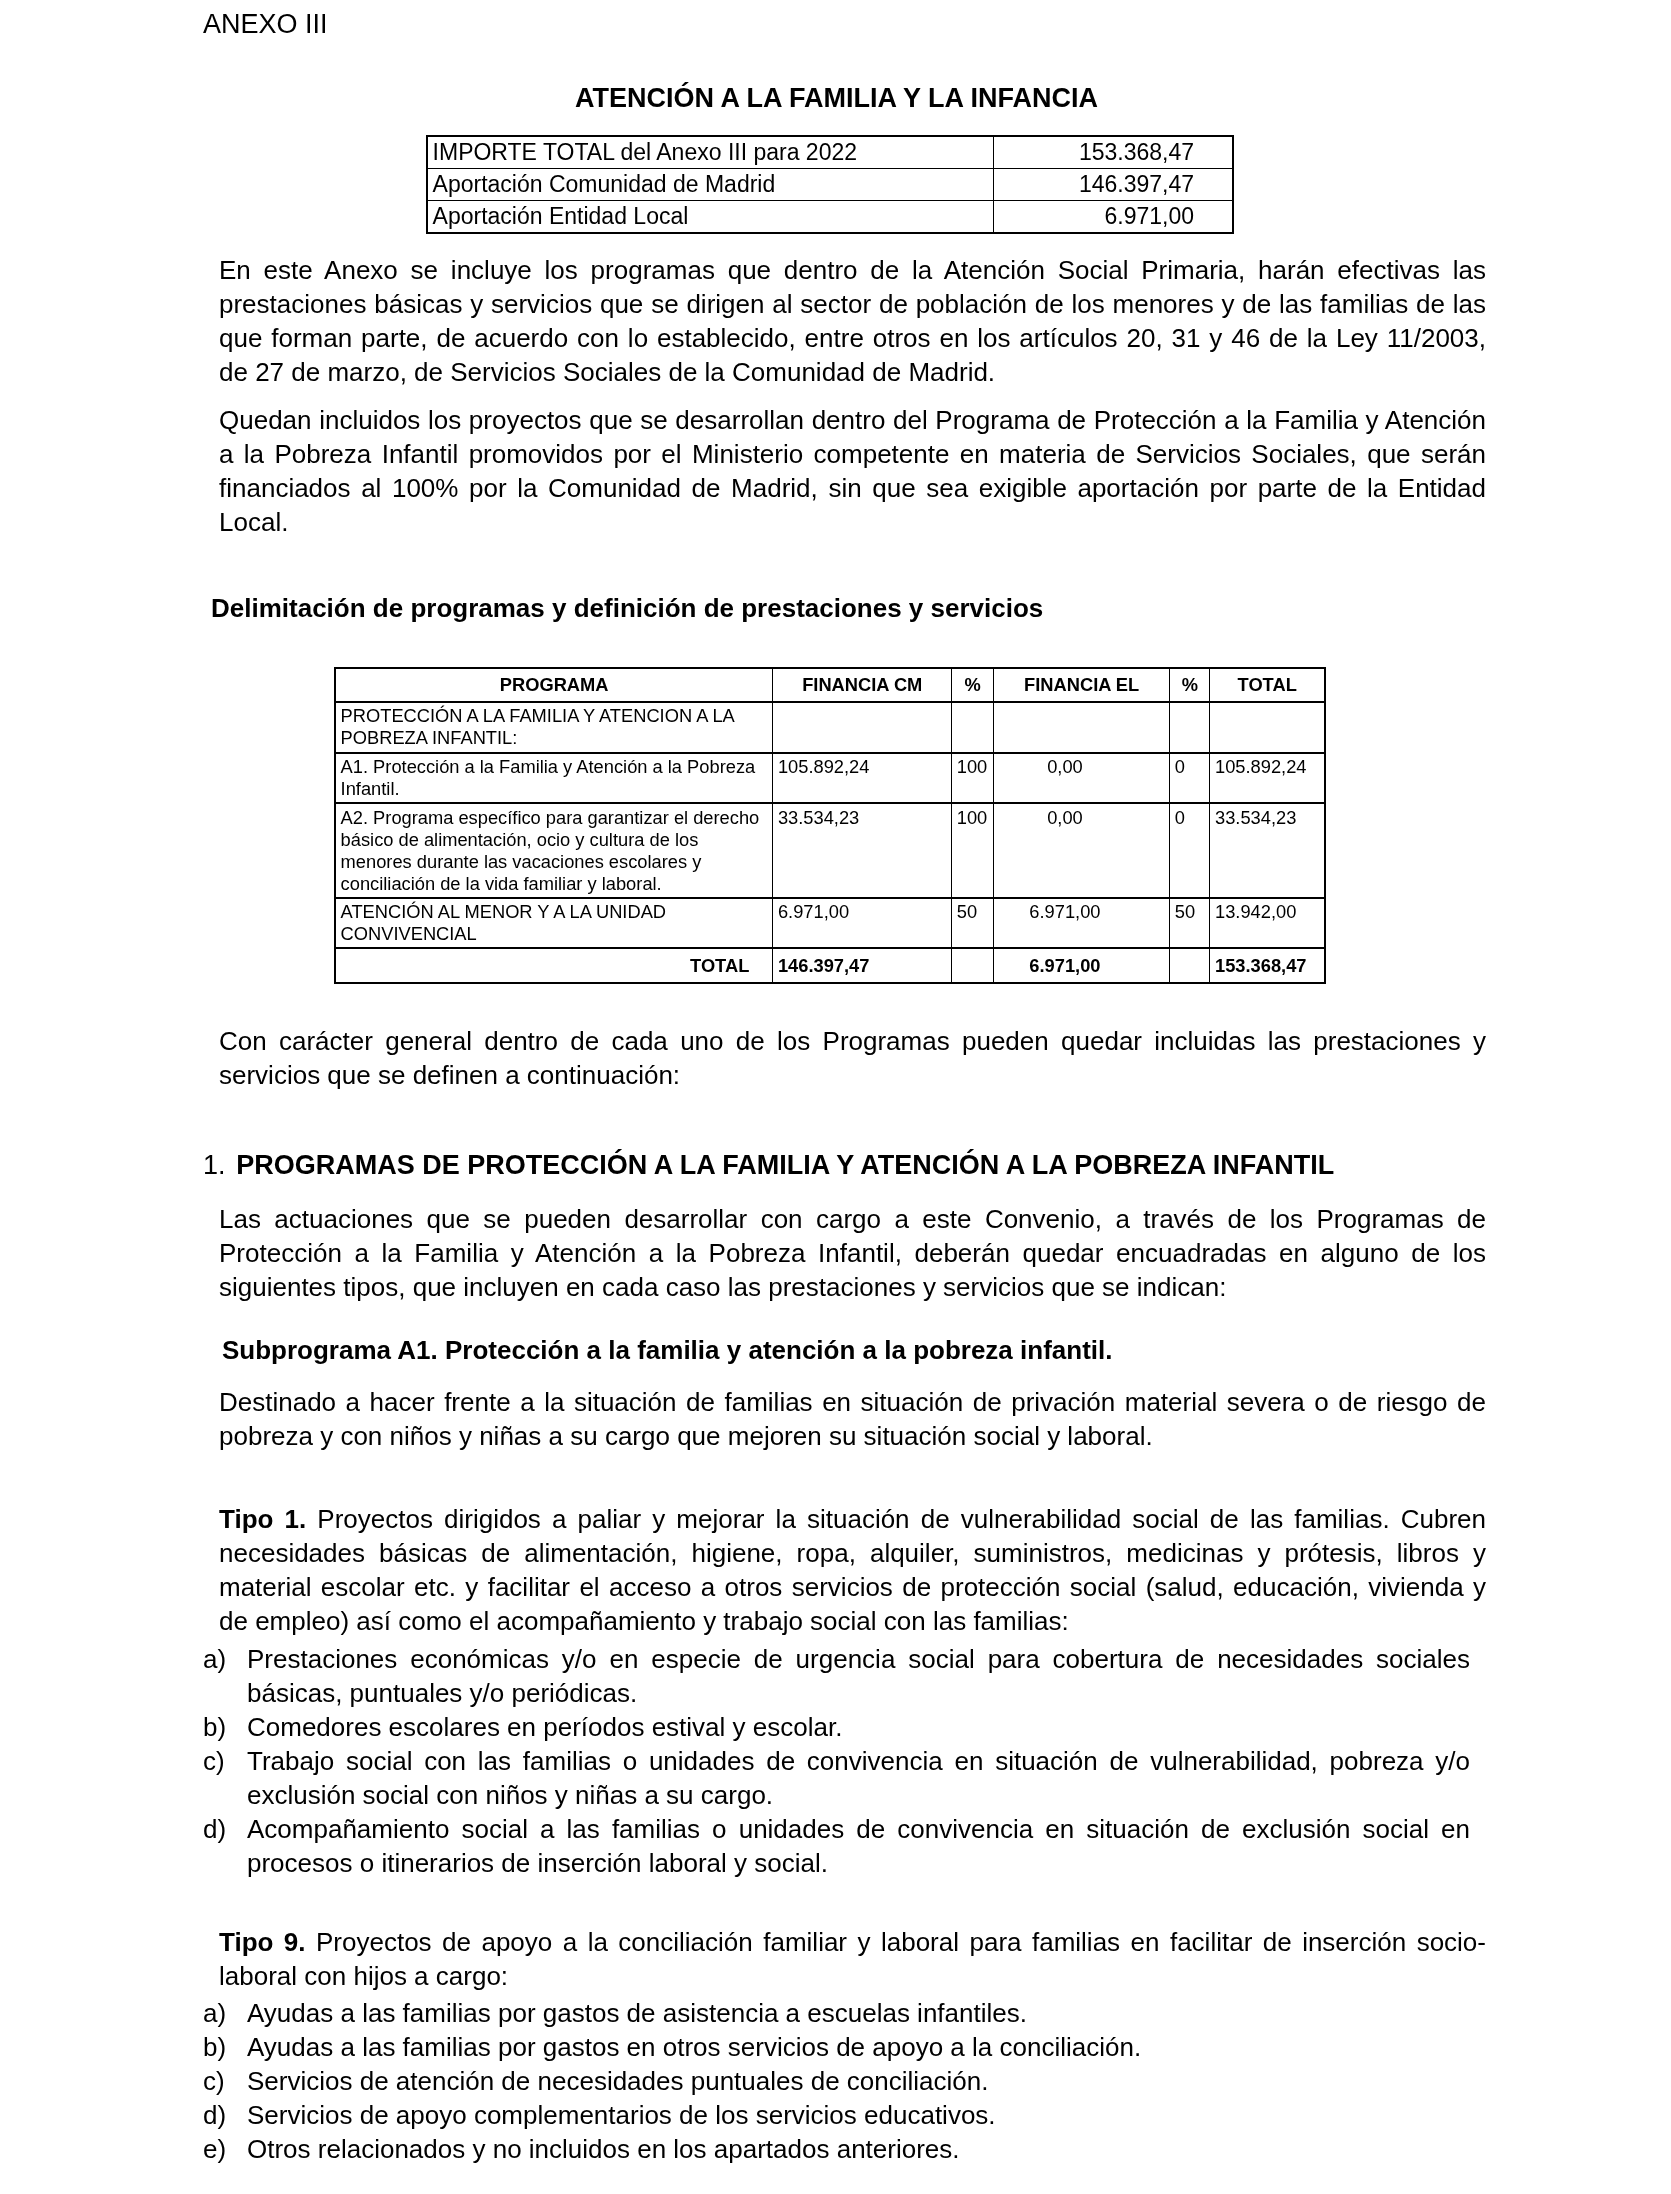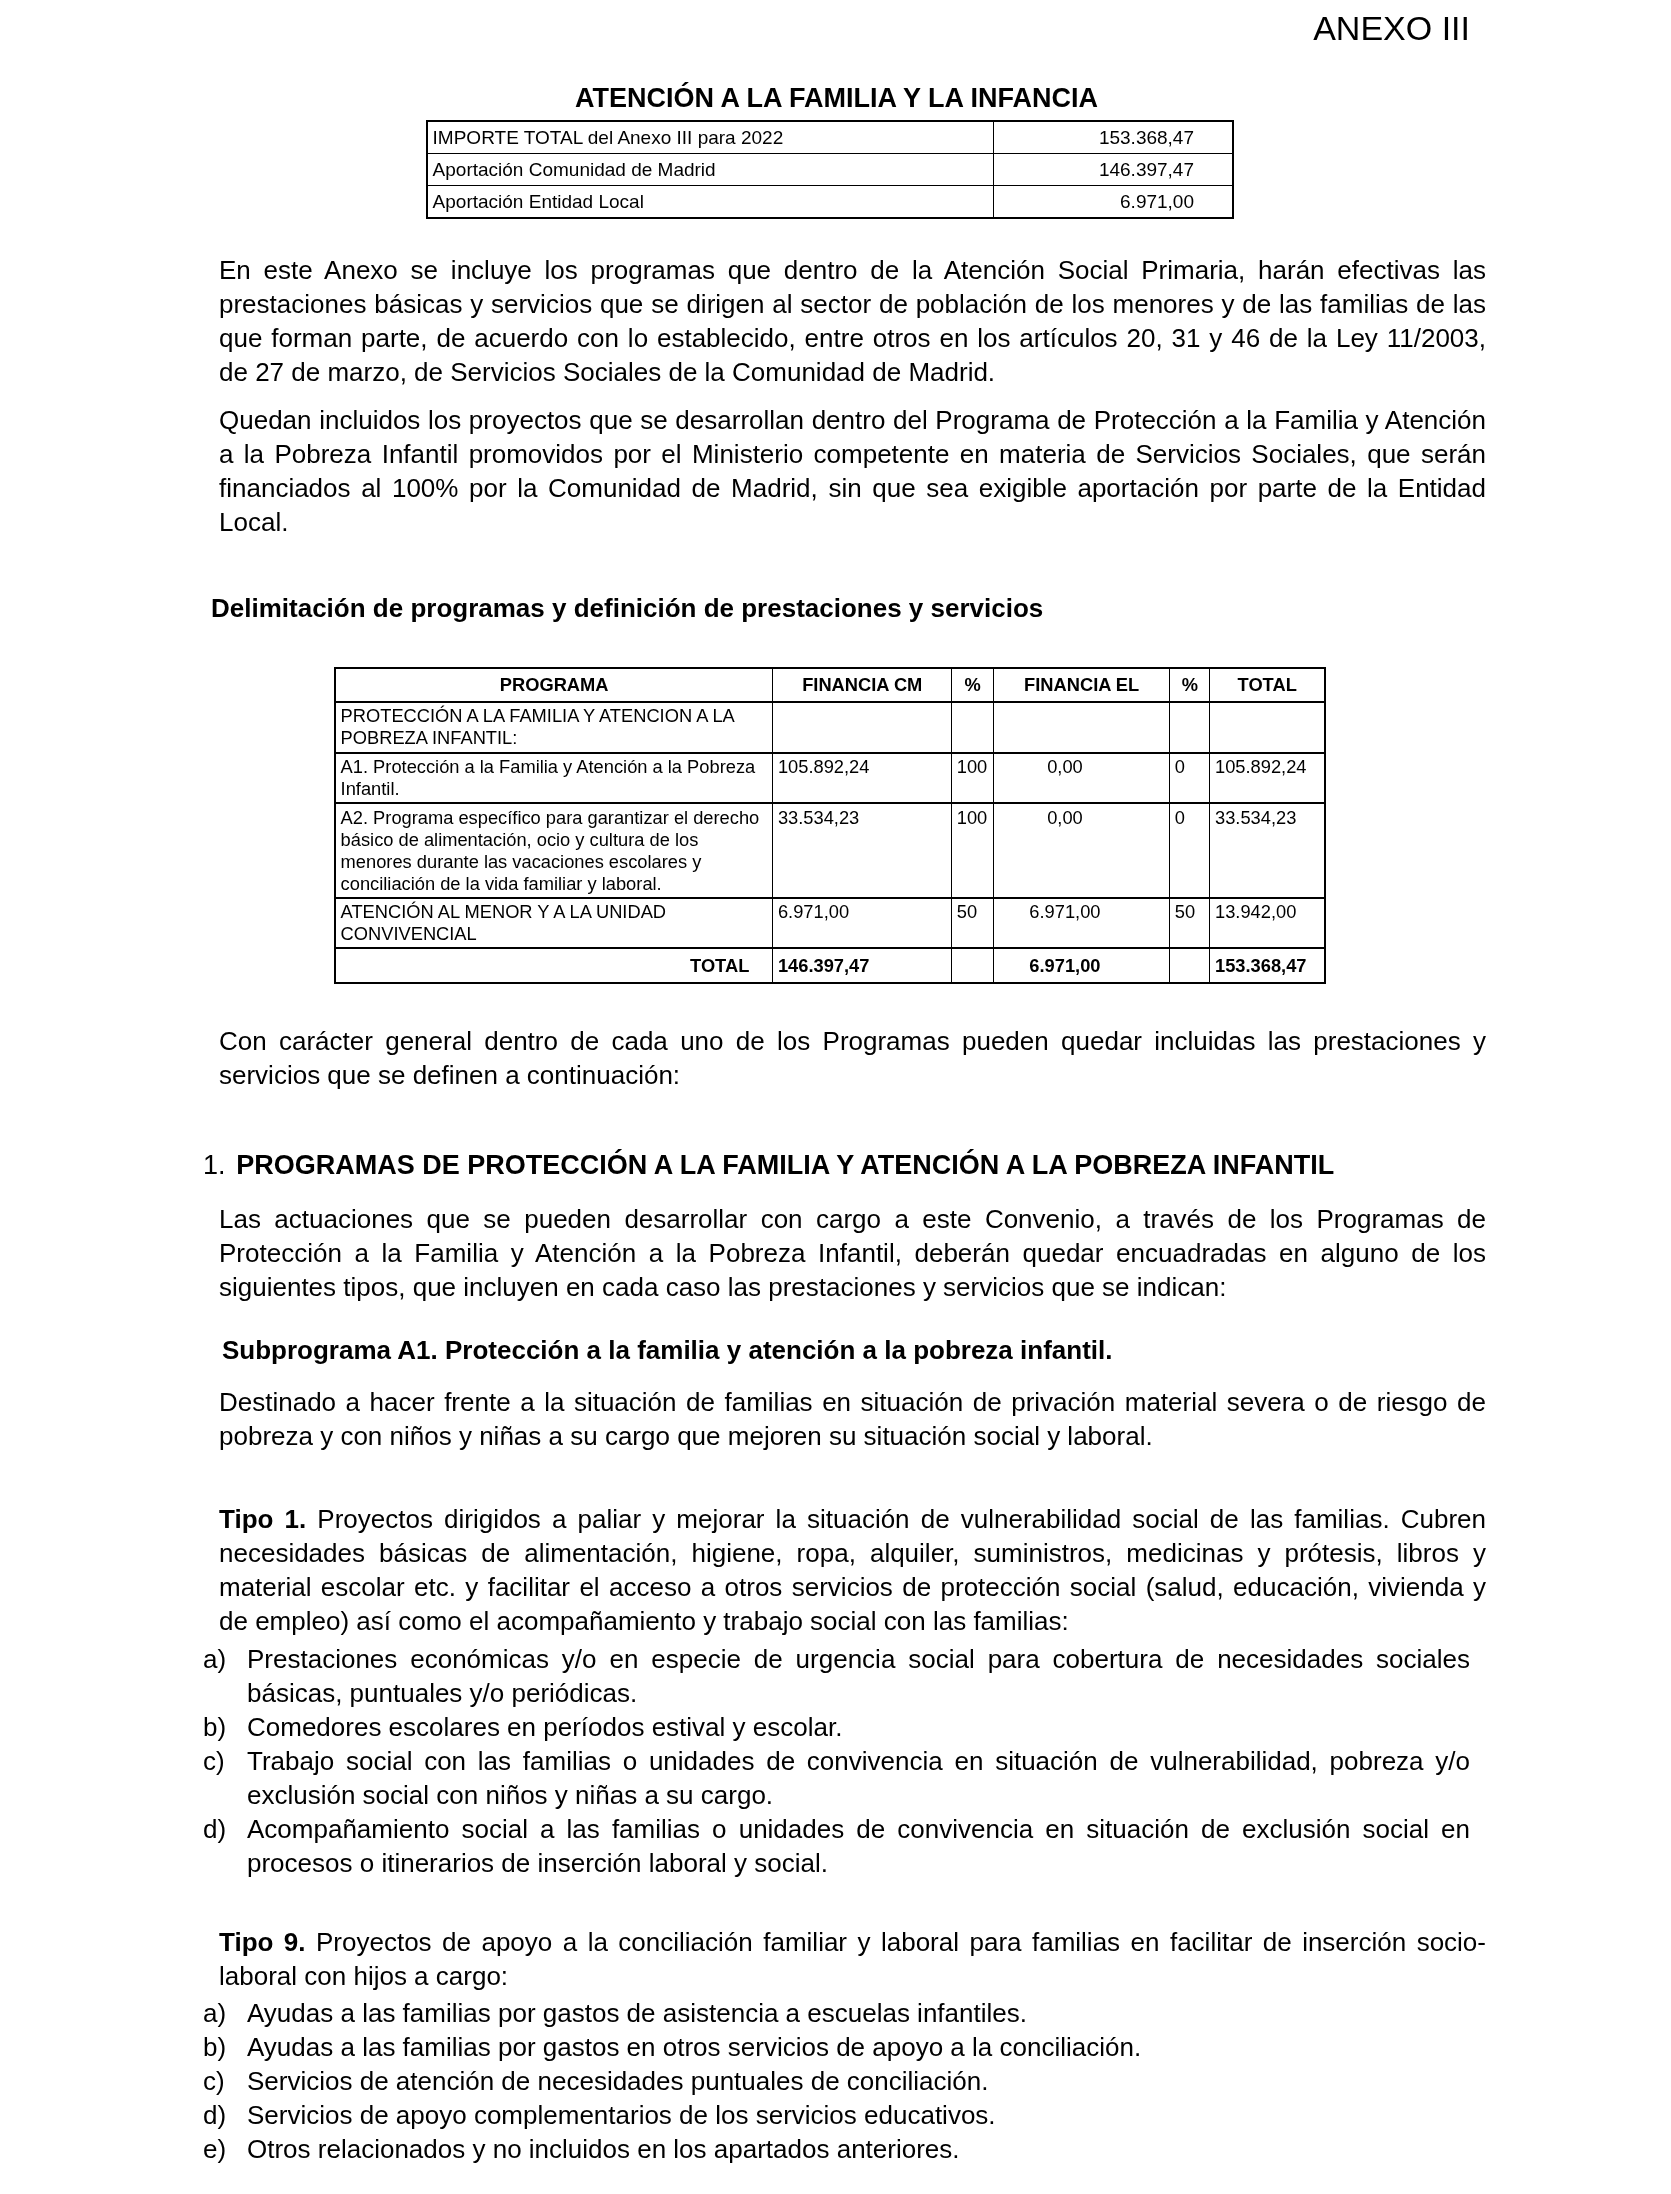--- a/index.html
+++ b/index.html
@@ -1,26 +1,26 @@
 <!DOCTYPE html>
 <html style="font-size:12.2px"><head>
 <meta charset="utf-8">
 <style>
   html, body { margin: 0; padding: 0; background: #ffffff; }
   body {
     width: 1672px; height: 2194px; position: relative; overflow: hidden;
     font-family: "Liberation Sans", sans-serif; color: #000;
   }
   .page { position: absolute; left: 203px; top: 0; width: 1267px; }
-  .anexo { position: absolute; top: 9.2px; left: 0; width: 1267px; text-align: right; font-size: 34px; }
+  .anexo { position: absolute; top: 9.2px; left: 0; width: 1267px; text-align: left; font-size: 27px; }
   .title { position: absolute; top: 83px; left: 0; width: 1267px; text-align: center; font-size: 27px; font-weight: bold; }
 
   table.summary {
-    position: absolute; left: 223px; top: 120px; width: 808px;
-    border-collapse: collapse; font-size: 19px;
+    position: absolute; left: 223px; top: 135px; width: 808px;
+    border-collapse: collapse; font-size: 23px;
   }
   table.summary td { border: 1.5px solid #000; height: 31px; padding: 0 4.6px; line-height: 29px; }
   table.summary td.val { width: 195px; text-align: right; padding-right: 38px; }
   table.summary { border: 2.3px solid #000; }
 
   .para { position: absolute; left: 16px; width: 1267px; font-size: 26px; line-height: 34px; text-align: justify; }
   .p1 { top: 253px; }
   .p2 { top: 403px; }
   .h-deli { position: absolute; left: 8px; top: 593px; font-size: 26px; font-weight: bold; }
 

